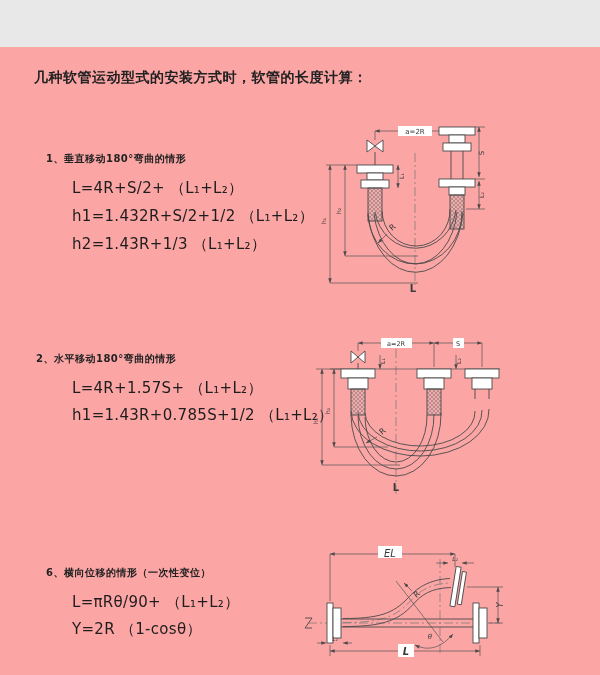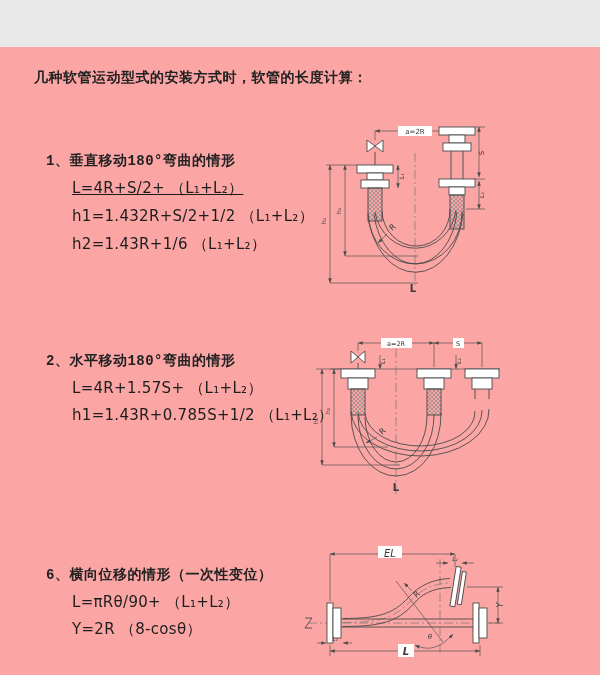--- a/index.html
+++ b/index.html
@@ -1,39 +1,39 @@
 <!DOCTYPE html>
 <html><head>
 <meta charset="utf-8">
 <style>
   html,body{margin:0;padding:0;background:#e8e8e8;}
   .page{position:relative;width:600px;height:675px;background:#fca5a5;overflow:hidden;
         font-family:"DejaVu Sans","Liberation Sans",sans-serif;color:#222;margin-top:47px;}
   .title{position:absolute;left:34px;top:22px;font-size:14px;font-weight:bold;letter-spacing:.5px;}
-  .sec-heading{position:absolute;font-size:14px;font-weight:bold;letter-spacing:.5px;font-family:Liberation Mono, monospace;}
+  .sec-heading{position:absolute;font-size:10px;font-weight:bold;letter-spacing:.5px;}
   .formula{position:absolute;left:72px;font-size:15px;letter-spacing:.3px;color:#1d1d1d;}
   .diagram{position:absolute;}
   svg{display:block;}
   svg text{font-family:"DejaVu Sans","Liberation Sans",sans-serif;fill:#3a3a3a;}
   .draw{stroke:#4a4a4a;stroke-width:.9;fill:none;}
   .fit{stroke:#4a4a4a;stroke-width:.9;fill:#ffffff;}
   .dim{stroke:#555;stroke-width:.7;fill:none;}
   .cl{stroke:#777;stroke-width:.7;fill:none;stroke-dasharray:9 3 2 3;}
 </style>
 </head>
 <body>
 
 <div class="page">
 
   <div class="title">几种软管运动型式的安装方式时，软管的长度计算：</div>
 
   <div class="sec-heading" style="left:46px;top:105px;">1、垂直移动180°弯曲的情形</div>
-  <div class="formula" style="top:132px;text-decoration:underline;">L=4R+S/2+ （L₁+L₂）</div>
+  <div class="formula" style="top:132px;">L=4R+S/2+ （L₁+L₂）</div>
   <div class="formula" style="top:160px;">h1=1.432R+S/2+1/2 （L₁+L₂）</div>
-  <div class="formula" style="top:188px;">h2=1.43R+1/6 （L₁+L₂）</div>
+  <div class="formula" style="top:188px;">h2=1.43R+1/3 （L₁+L₂）</div>
 
   <div class="diagram" style="left:312px;top:68px;">
     <svg width="270" height="190" viewBox="0 0 270 190">
       <defs>
         <marker id="arr1" viewBox="0 0 8 6" refX="8" refY="3" markerWidth="7" markerHeight="5" orient="auto-start-reverse">
           <path d="M0,0 L8,3 L0,6 Z" fill="#4a4a4a"></path>
         </marker>
         <pattern id="hat1" width="4" height="4" patternUnits="userSpaceOnUse">
           <path d="M0,0 L4,4 M4,0 L0,4" stroke="#8a8a8a" stroke-width="0.7"></path>
         </pattern>
@@ -108,21 +108,21 @@
 
       <g>
         <line class="dim" x1="75" y1="119" x2="66" y2="128" marker-end="url(#arr1)"></line>
         <text x="80" y="116" font-size="8" transform="rotate(-40 80 116)">R</text>
       </g>
 
       <text x="101" y="177" font-size="10" font-weight="bold" text-anchor="middle">L</text>
     </svg>
   </div>
 
-  <div class="sec-heading" style="left:46px;top:305px;">2、水平移动180°弯曲的情形</div>
+  <div class="sec-heading" style="left:36px;top:305px;">2、水平移动180°弯曲的情形</div>
   <div class="formula" style="top:332px;">L=4R+1.57S+ （L₁+L₂）</div>
   <div class="formula" style="top:359px;">h1=1.43R+0.785S+1/2 （L₁+L₂）</div>
 
   <div class="diagram" style="left:308px;top:282px;">
     <svg width="285" height="175" viewBox="0 0 285 175">
       <defs>
         <marker id="arr2" viewBox="0 0 8 6" refX="8" refY="3" markerWidth="7" markerHeight="5" orient="auto-start-reverse">
           <path d="M0,0 L8,3 L0,6 Z" fill="#4a4a4a"></path>
         </marker>
         <pattern id="hat2" width="4" height="4" patternUnits="userSpaceOnUse">
@@ -203,21 +203,21 @@
         <line class="dim" x1="69" y1="108" x2="58" y2="114" marker-end="url(#arr2)"></line>
         <text x="74" y="106" font-size="8" transform="rotate(-40 74 106)">R</text>
       </g>
 
       <text x="88" y="162" font-size="10" font-weight="bold" text-anchor="middle">L</text>
     </svg>
   </div>
 
   <div class="sec-heading" style="left:46px;top:519px;">6、横向位移的情形（一次性变位）</div>
   <div class="formula" style="top:546px;">L=πRθ/90+ （L₁+L₂）</div>
-  <div class="formula" style="top:573px;">Y=2R （8-cosθ）</div>
+  <div class="formula" style="top:573px;">Y=2R （1-cosθ）</div>
 
   <div class="diagram" style="left:300px;top:494px;font-style:italic;">
     <svg width="300" height="145" viewBox="0 0 300 145">
       <defs>
         <marker id="arr3" viewBox="0 0 8 6" refX="8" refY="3" markerWidth="7" markerHeight="5" orient="auto-start-reverse">
           <path d="M0,0 L8,3 L0,6 Z" fill="#4a4a4a"></path>
         </marker>
       </defs>
 
       <line class="cl" x1="8" y1="82" x2="200" y2="82"></line>

